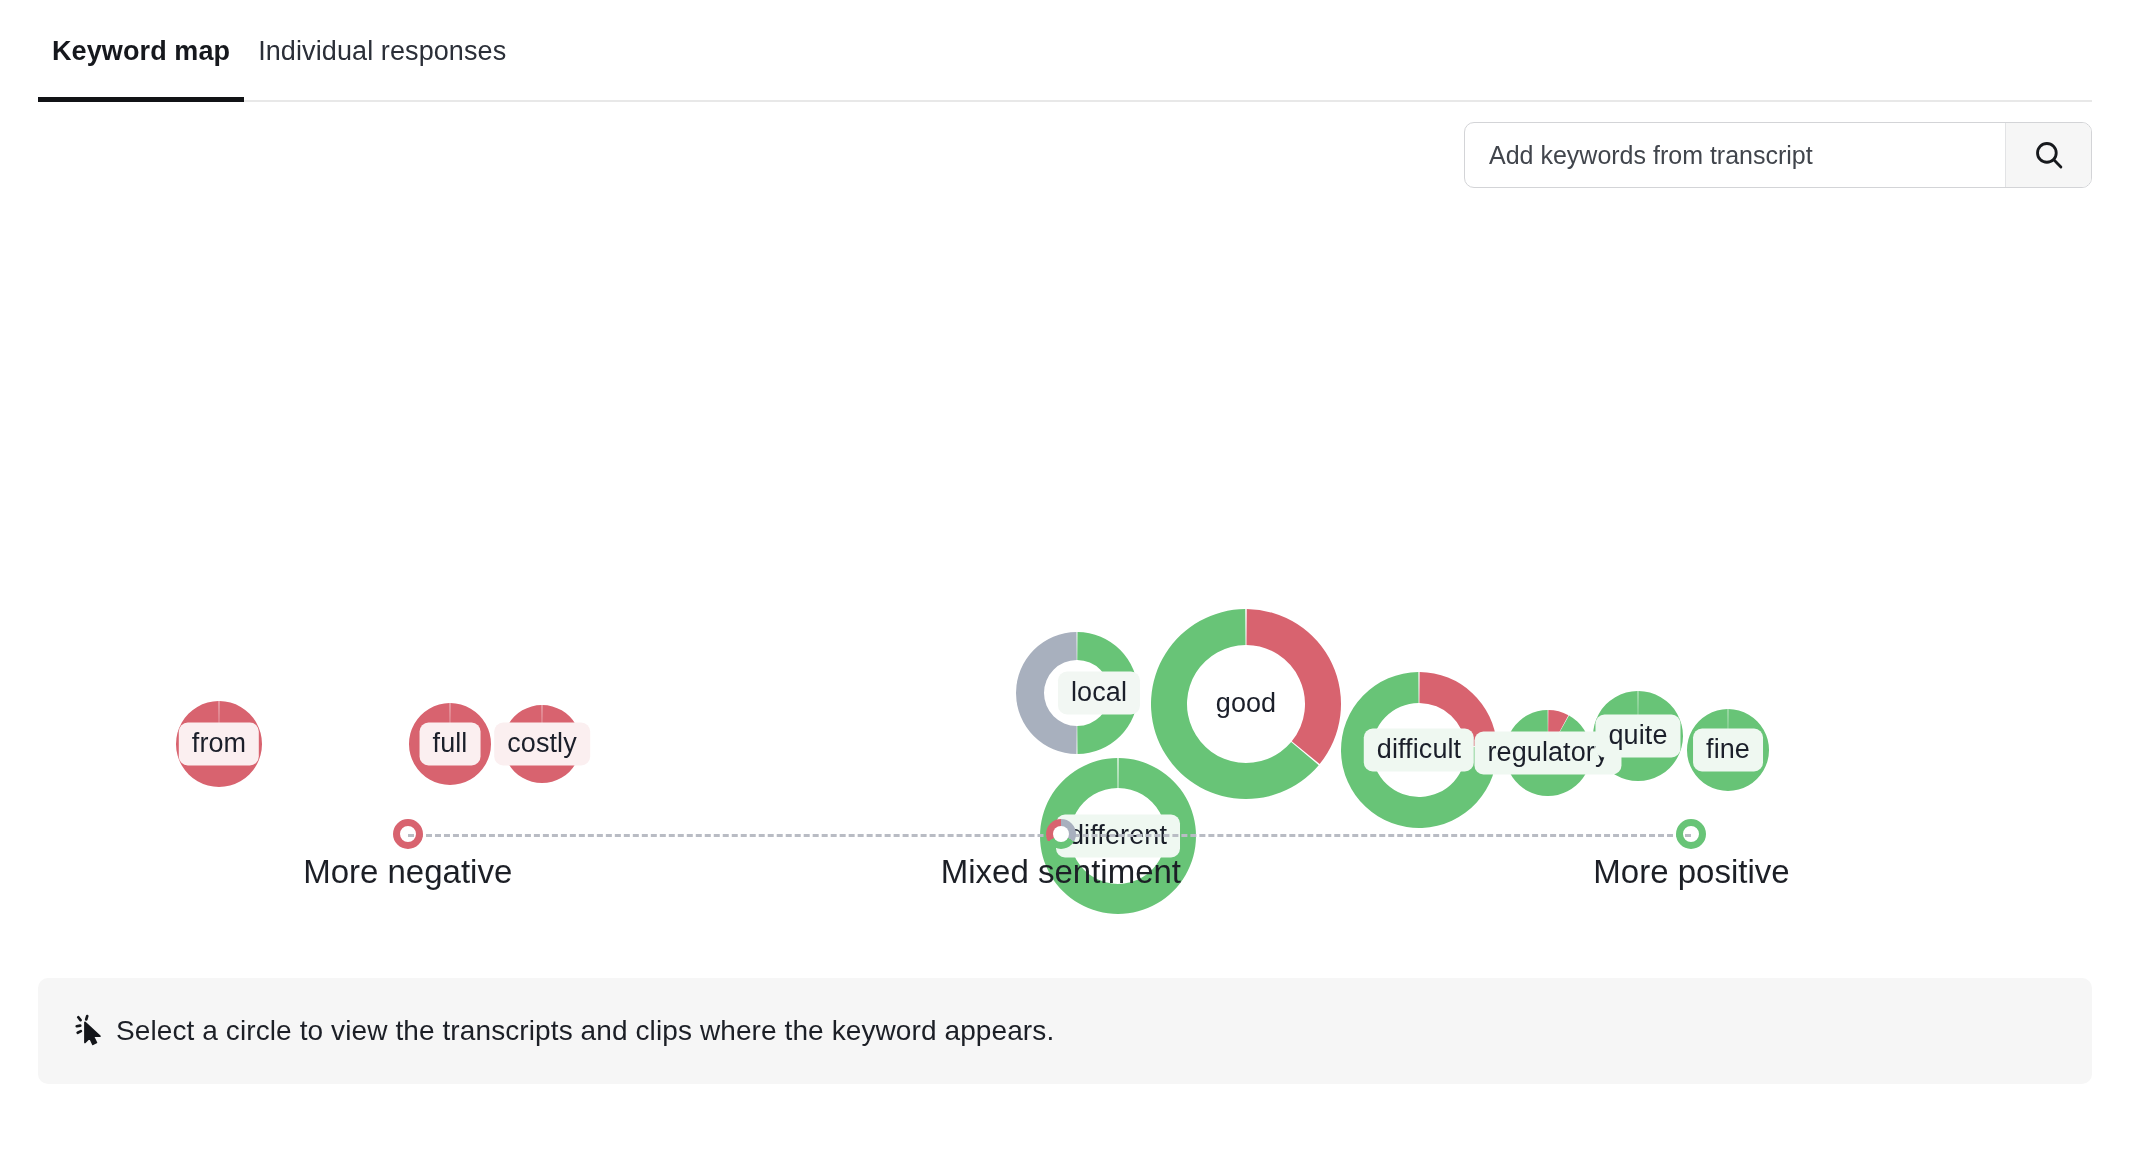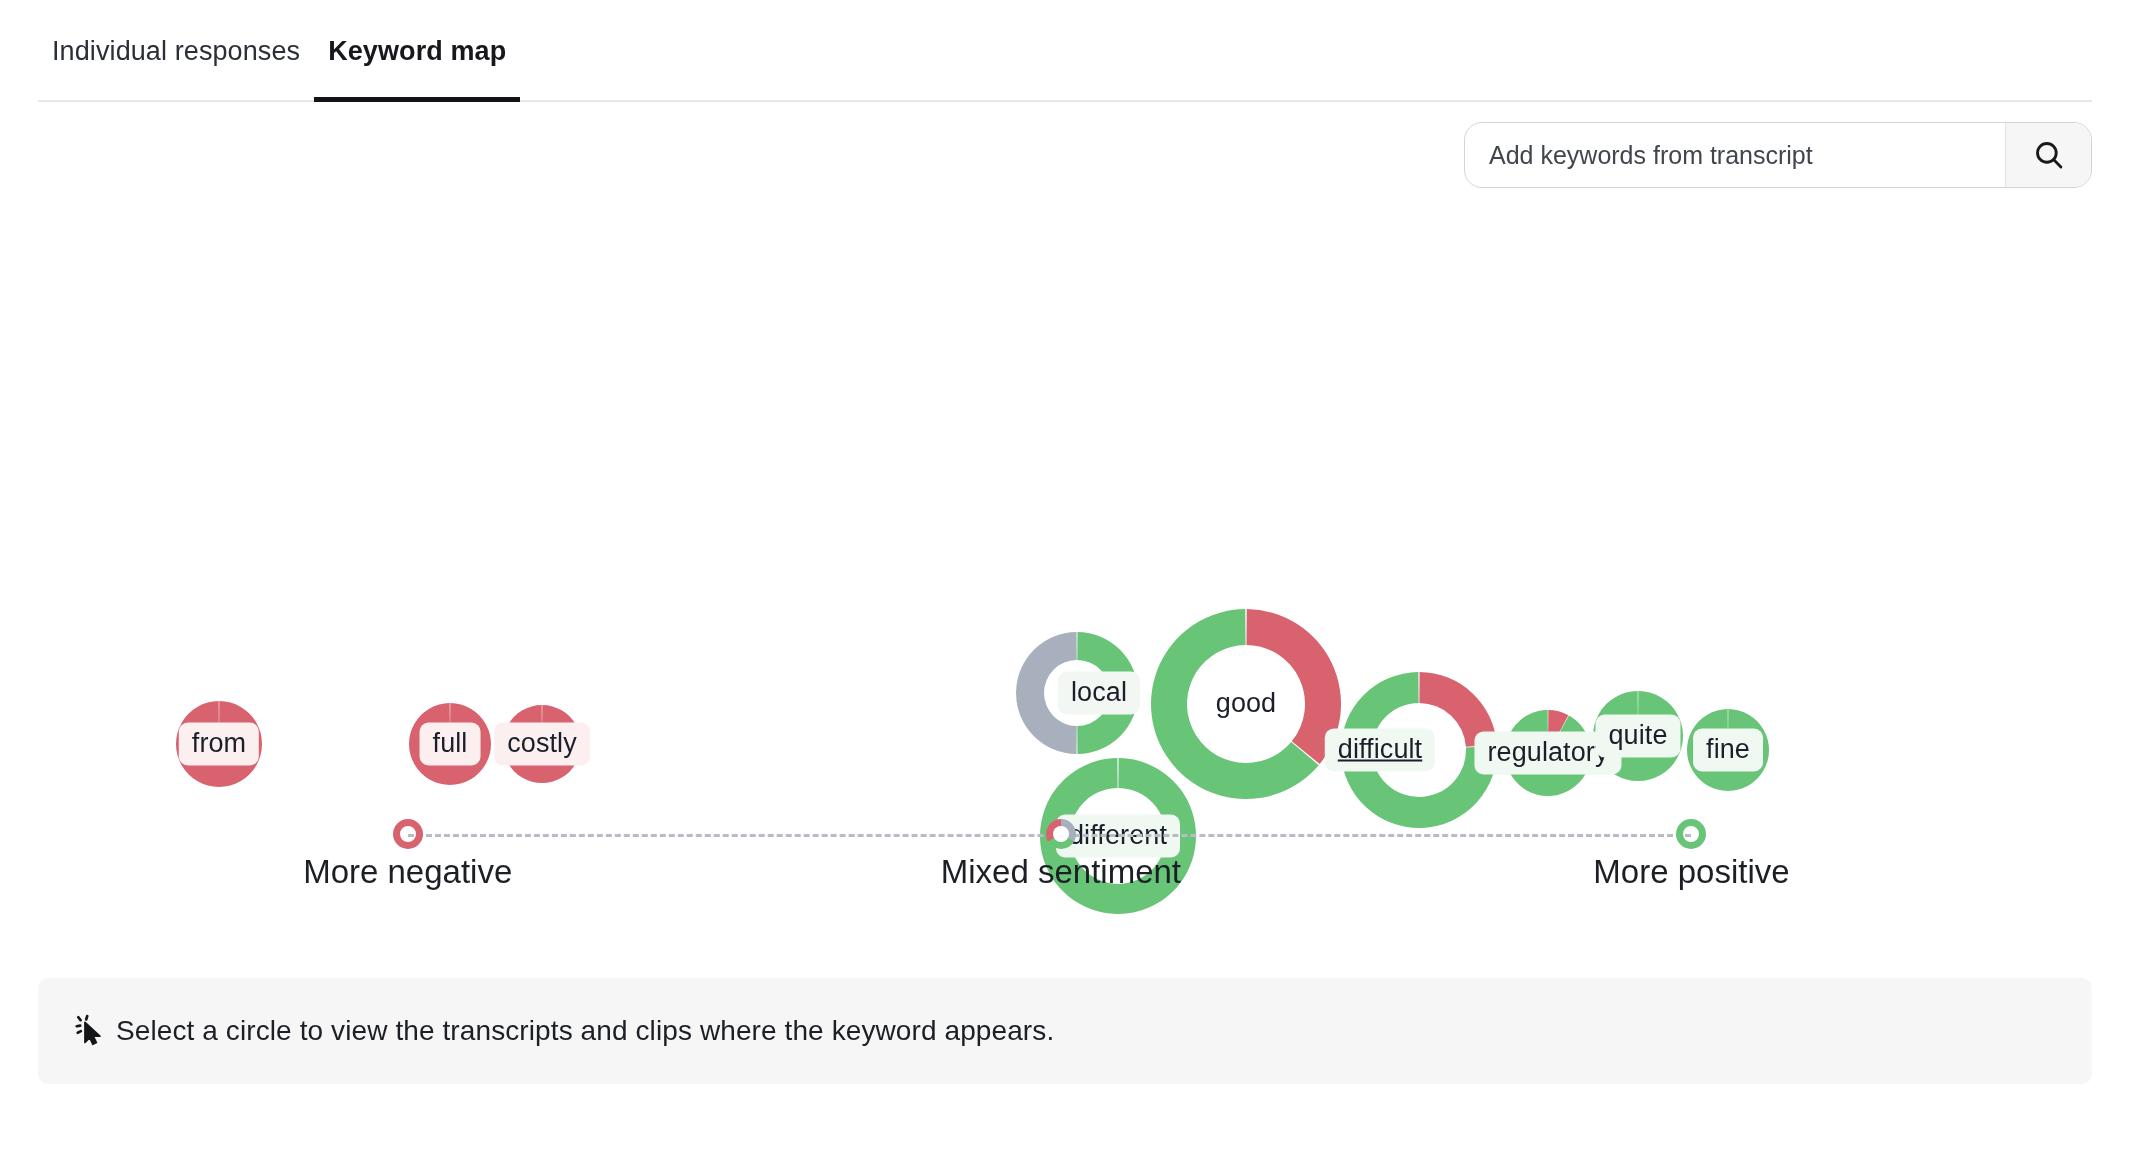--- a/index.html
+++ b/index.html
@@ -59,21 +59,21 @@
     height: 86px;
     display: flex;
     justify-content: flex-end;
     padding: 20px 38px 0 0;
   }
   .search {
     display: flex;
     width: 628px;
     height: 66px;
     border: 1px solid #d3d4d7;
-    border-radius: 18px;
+    border-radius: 10px;
     overflow: hidden;
     background: #fff;
   }
   .search input {
     flex: 1;
     border: none;
     outline: none;
     padding: 0 24px;
     font-size: 25px;
     font-family: inherit;
@@ -165,22 +165,22 @@
     padding: 0 34px;
     gap: 6px;
   }
   .hint-icon { flex: 0 0 auto; display: flex; }
   .hint-text { font-size: 28px; color: #1c1f26; letter-spacing: .1px; }
 </style>
 </head>
 <body>
 
 <div class="tabbar">
+  <button class="tab active">Keyword map</button>
   <button class="tab">Individual responses</button>
-  <button class="tab active">Keyword map</button>
 </div>
 
 <div class="search-row">
   <div class="search">
     <input type="text" placeholder="Add keywords from transcript" style="">
     <button class="search-btn">
       <span>
         <svg width="34" height="34" viewBox="0 0 24 24" fill="none" stroke="#17191d" stroke-width="2" stroke-linecap="round">
           <circle cx="10.5" cy="10.5" r="6.6"></circle>
           <line x1="15.4" y1="15.4" x2="20.4" y2="20.4"></line>
@@ -227,21 +227,21 @@
         <path d="M 1690.322009936437 521.0012645365637 A 41 41 0 1 1 1689.677990063563 521.0012645365637 L 1689.8743375857807 546.0004934776833 A 16 16 0 1 0 1690.1256624142193 546.0004934776833 Z" fill="#68c477"></path>
       </g>
     </svg>
   <div id="bubble-labels">
       <div class="bubble-label neg" style="left: 181px; top: 556px;">from</div>
       <div class="bubble-label neg" style="left: 412px; top: 556px;">full</div>
       <div class="bubble-label neg" style="left: 504px; top: 556px;">costly</div>
       <div class="bubble-label mix" style="left: 1039px; top: 505px;">local</div>
       <div class="bubble-label plain" style="left: 1208px; top: 516px;">good</div>
       <div class="bubble-label pos" style="left: 1080px; top: 648px;">different</div>
-      <div class="bubble-label pos" style="left: 1342px; top: 562px; text-decoration: underline;">difficult</div>
+      <div class="bubble-label pos" style="left: 1381px; top: 562px;">difficult</div>
       <div class="bubble-label pos" style="left: 1510px; top: 565px;">regulatory</div>
       <div class="bubble-label pos" style="left: 1600px; top: 548px;">quite</div>
       <div class="bubble-label pos" style="left: 1690px; top: 562px;">fine</div>
     </div>
 
   <div class="axis">
     <div class="axis-line" id="axis-line" style="left: 18%; width: 62.5%;"></div>
     <div id="axis-stops">
         <div class="axis-stop" style="left: 18%;">
           <div class="axis-ring" style="border: 7px solid rgb(216, 99, 111);"></div>

